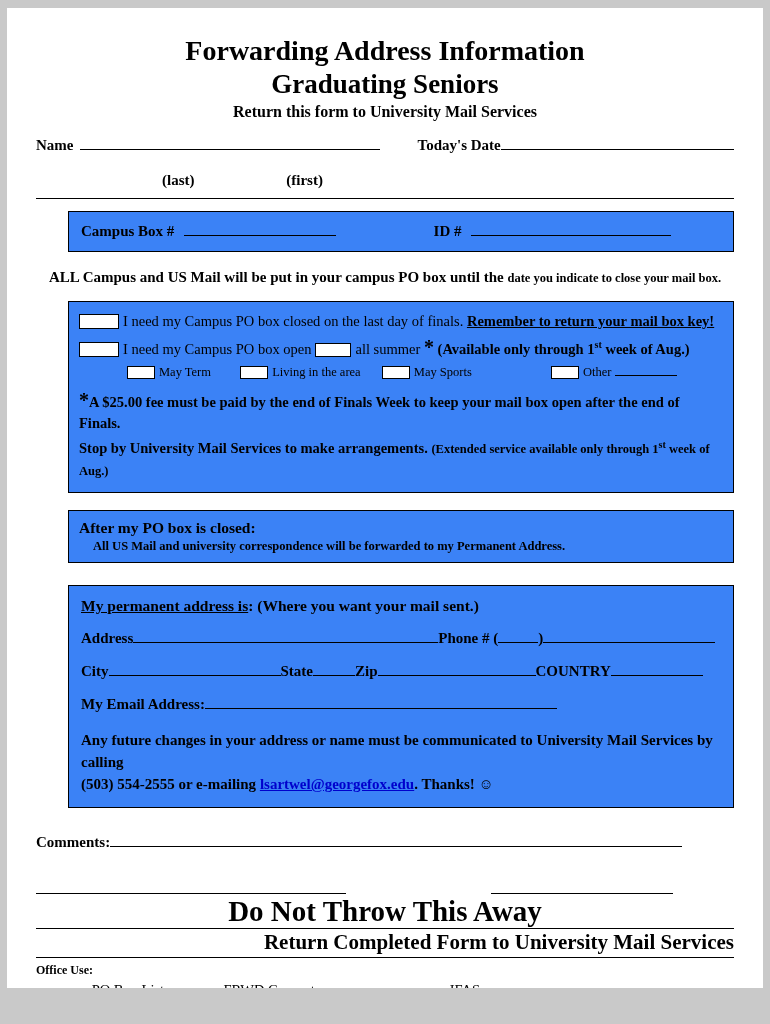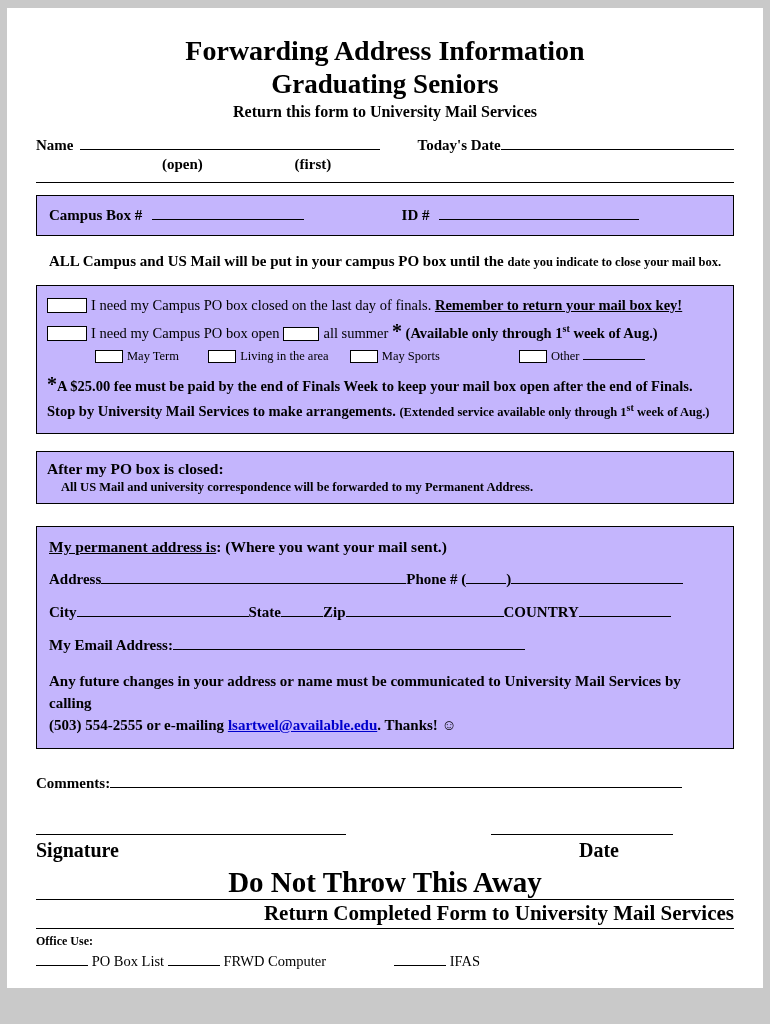--- a/index.html
+++ b/index.html
@@ -14,26 +14,26 @@
   .title2 { font-size:27px; font-weight:bold; line-height:33px; }
   .subtitle { font-size:16px; font-weight:bold; line-height:22px; margin-bottom:14px; }
 
   .row { display:flex; align-items:baseline; }
   .blank { display:inline-block; border-bottom:1.5px solid #000; height:3px; vertical-align:baseline; }
   .cb { display:inline-block; width:40px; height:15px; border:1.5px solid #000; vertical-align:-3px; background:#fff; }
   .cb.mid { width:36px; height:14px; }
   .cb.sm { width:28px; height:13px; }
   sup { font-size:10px; vertical-align:super;font-family:Liberation Serif, serif; }
 
-  .namerow { font-size:15px; margin-bottom:0; }
+  .namerow { font-size:15px; margin-bottom:16px; }
   .lbl { font-weight:bold; }
   .subname { font-size:15px; font-weight:bold; line-height:20px; margin-bottom:8px; }
   .hr { border-top:1.6px solid #000; margin-bottom:12px; }
 
-  .box { border:1.6px solid #000; background:#c4b5fd; }
+  .box { border:1.6px solid #000; background:#3b82f6;margin-left:32px; }
   .campusbox { padding:11px 12px; font-size:15px; margin-bottom:15px; }
 
   .notice { font-size:15px; font-weight:bold; margin-bottom:13px; line-height:20px;text-align:center; }
   .notice .smalltail { font-size:12.5px; }
 
   .optbox { padding:9px 10px 10px 10px; font-size:14.5px; line-height:21px; margin-bottom:17px; }
   .optline { margin-bottom:2px; }
   .star { font-size:20px; font-weight:bold; line-height:10px; }
   .feepara { font-weight:bold; font-size:14.5px; line-height:21px; margin-top:9px; }
   .feesmall { font-size:12.5px; }
@@ -70,21 +70,21 @@
 
   <div class="row namerow">
     <span class="lbl">Name</span>
     <span class="sp" style="width:6px"></span>
     <span class="blank" style="width:300px"></span>
     <span class="sp" style="width:38px"></span>
     <span class="lbl">Today's Date</span>
     <span class="blank" style="flex:1"></span>
   </div>
   <div class="subname">
-    <span style="margin-left:126px">(open)</span>
+    <span style="margin-left:126px">(last)</span>
     <span style="margin-left:88px">(first)</span>
   </div>
   <div class="hr"></div>
 
   <div class="box campusbox">
     <span class="lbl">Campus Box #</span>
     <span class="sp" style="width:6px"></span><span class="blank" style="width:152px"></span>
     <span class="sp" style="width:90px"></span>
     <span class="lbl">ID #</span>
     <span class="sp" style="width:6px"></span><span class="blank" style="width:200px"></span>
@@ -139,38 +139,34 @@
       <span class="blank" style="width:92px"></span>
     </div>
 
     <div class="row permrow">
       <span class="lbl">My Email Address: </span>
       <span class="blank" style="width:352px"></span>
     </div>
 
     <div class="changes">
       <div>Any future changes in your address or name must be communicated to University Mail Services by calling</div>
-      <div><span>(503) 554-2555 or e-mailing </span><a class="maillink">lsartwel@available.edu</a><span>. Thanks! </span><span>☺</span></div>
+      <div><span>(503) 554-2555 or e-mailing </span><a class="maillink">lsartwel@georgefox.edu</a><span>. Thanks! </span><span>☺</span></div>
     </div>
   </div>
 
   <div class="row commentsrow">
     <span class="lbl">Comments:</span>
     <span class="blank" style="width:572px"></span>
   </div>
 
   <div class="row sigblanks">
     <span class="blank" style="width:310px"></span>
     <span class="sp" style="width:145px"></span>
     <span class="blank" style="width:182px"></span>
   </div>
-  <div class="siglabels">
-    <span>Signature</span>
-    <span style="margin-left:460px">Date</span>
-  </div>
 
   <div class="center donotthrow">Do Not Throw This Away</div>
   <div class="center returnline">Return Completed Form to University Mail Services</div>
 
   <div class="officeuse">Office Use:</div>
   <div class="officerow">
     <span class="blank" style="width:52px"></span><span> PO Box List </span><span class="blank" style="width:52px"></span><span> FRWD Computer</span><span class="sp" style="width:68px"></span><span class="blank" style="width:52px"></span><span> IFAS</span>
   </div>
 
 </div>

